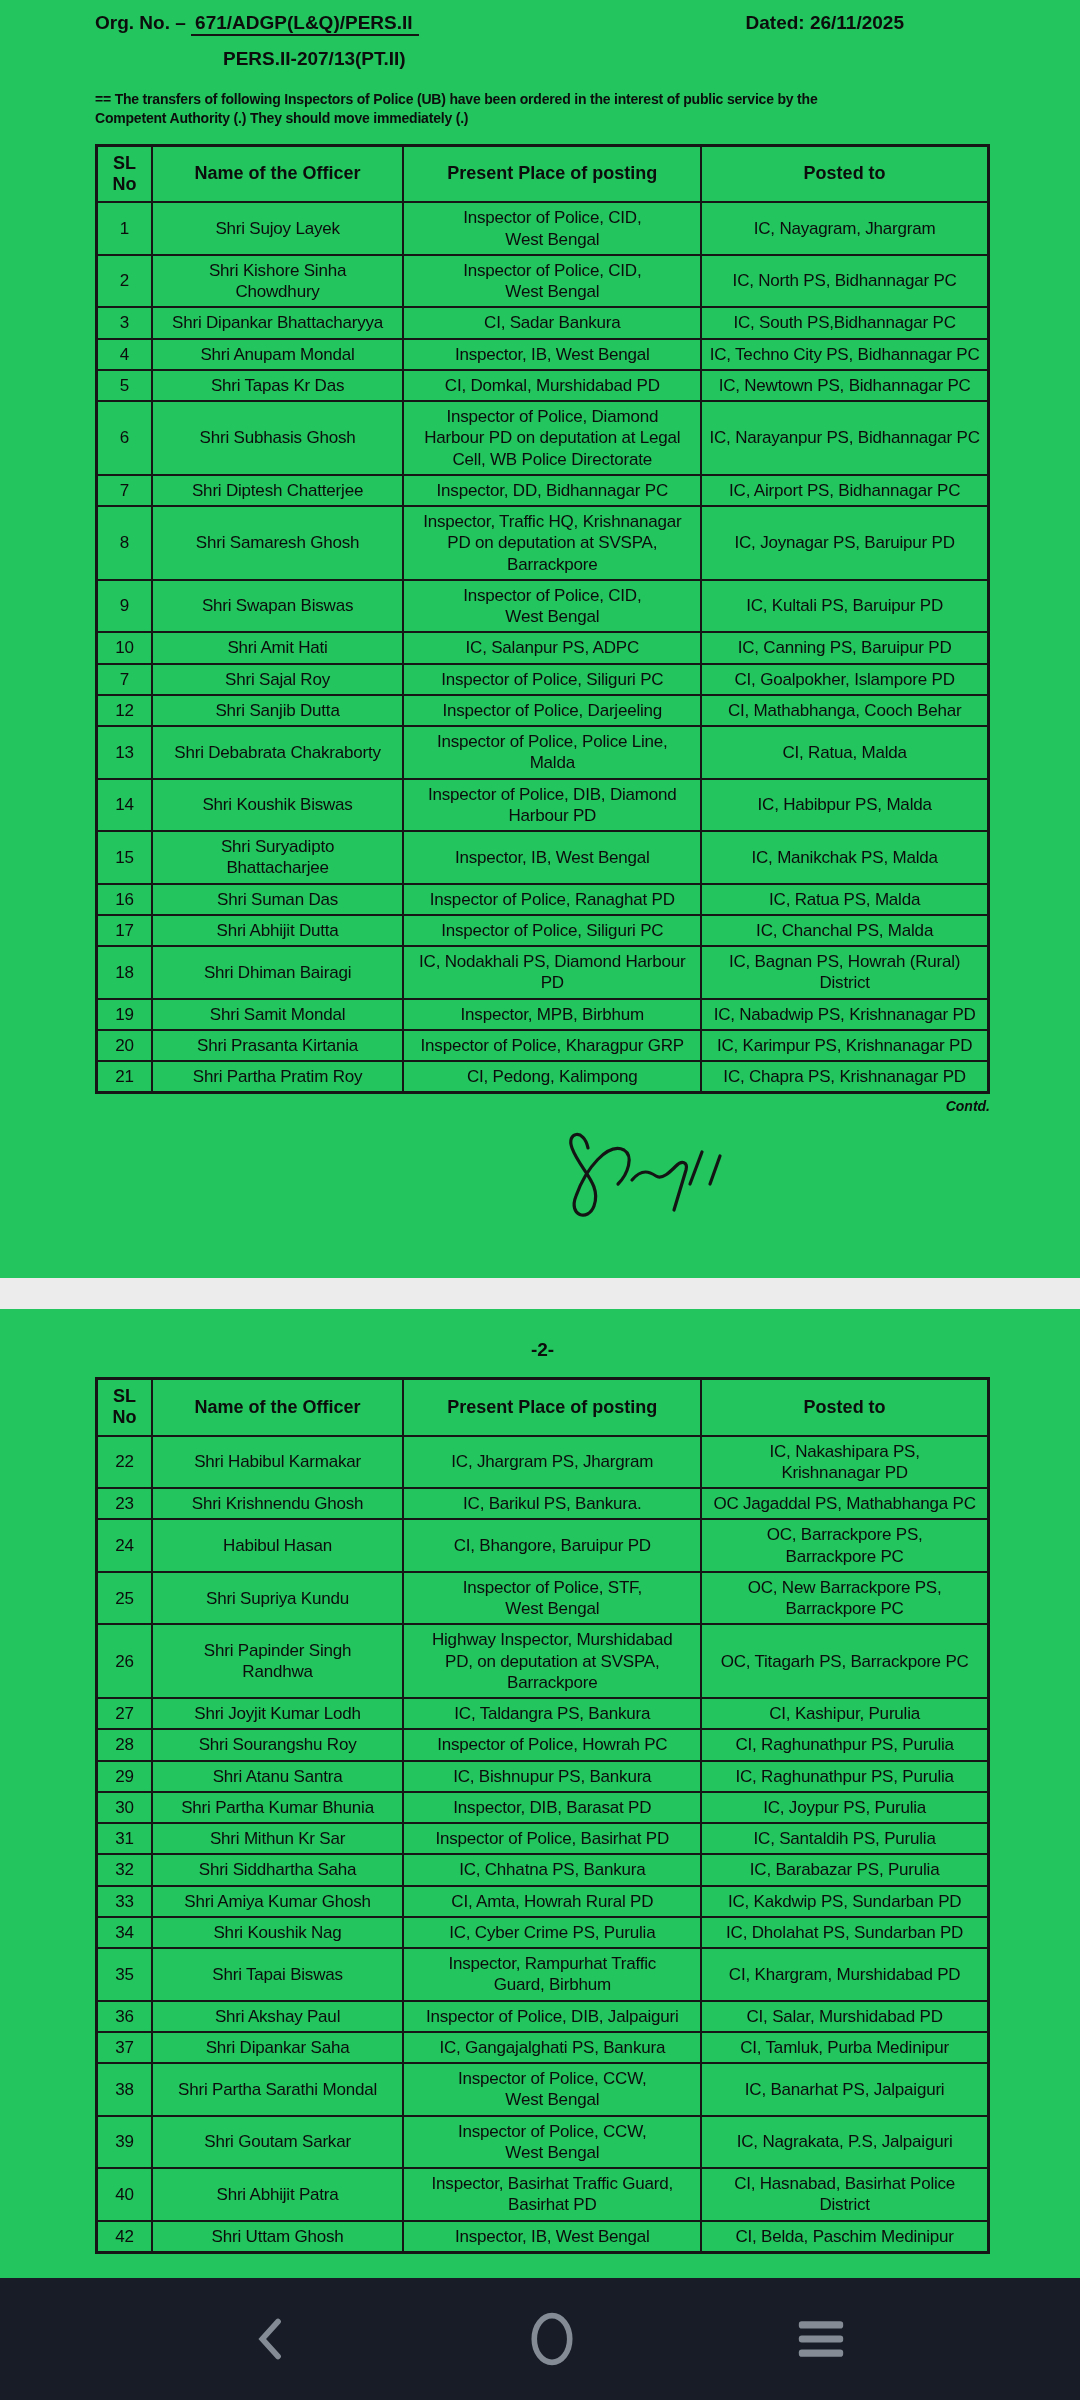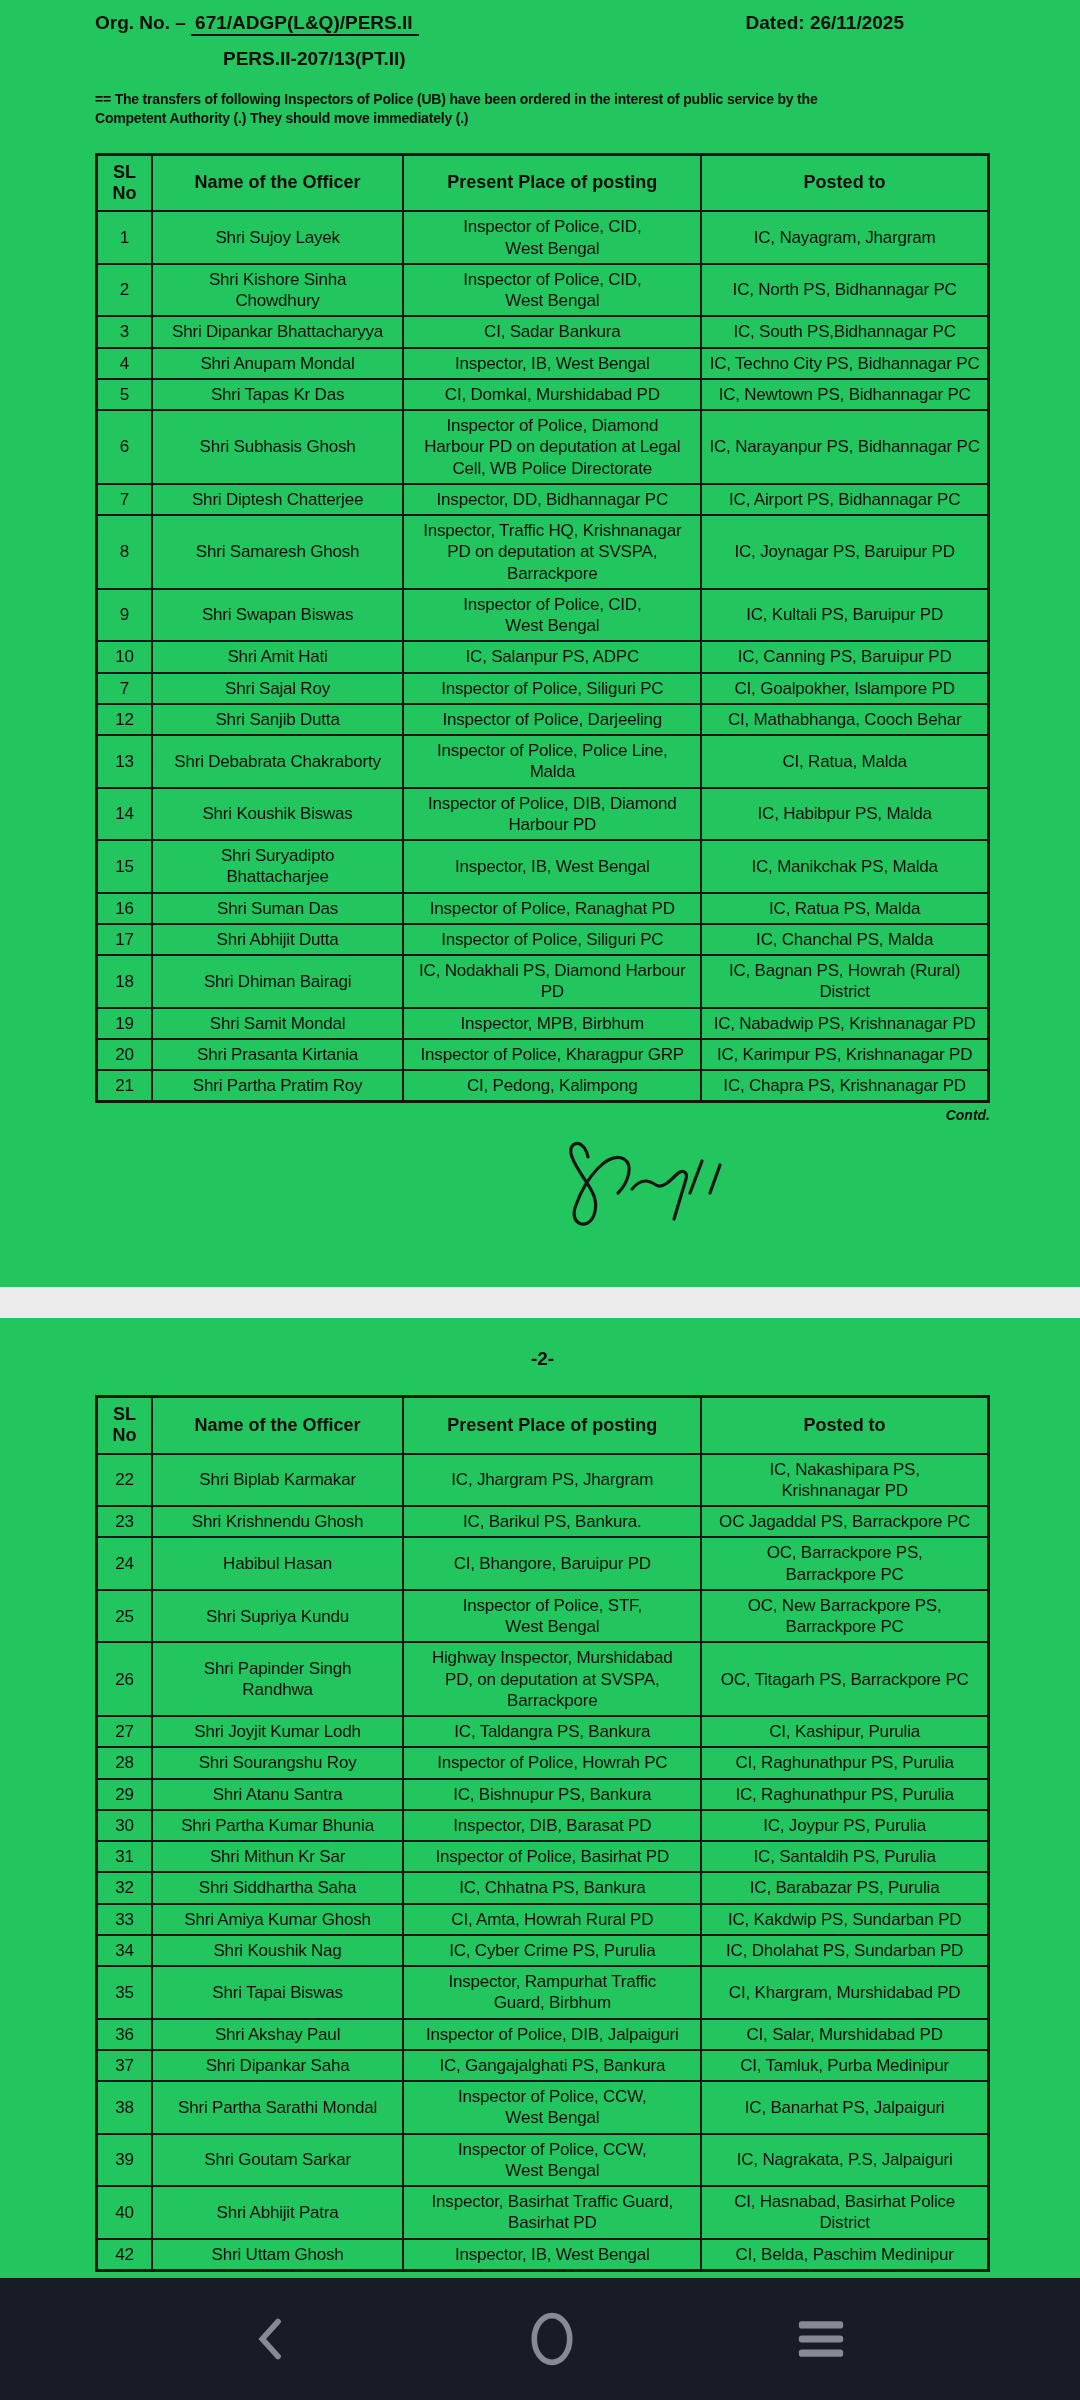--- a/index.html
+++ b/index.html
@@ -40,21 +40,21 @@
     margin-top: 20px;
     font-size: 14px;
     letter-spacing: -0.2px;
     line-height: 1.35;
     white-space: pre-line;
     font-weight: bold;
   }
 
   
   table.transfer-table {
-    margin-top: 25px;
+    margin-top: 16px;
     width: 895px;
     border-collapse: collapse;
     border: 3px solid #161616;
     table-layout: fixed;
   }
   table.transfer-table th, table.transfer-table td {
     border: 2px solid #161616;
     text-align: center;
     vertical-align: middle;
     white-space: pre-line;
@@ -328,30 +328,30 @@
             <th class="c0">SL
 No</th>
             <th class="c1">Name of the Officer</th>
             <th class="c2">Present Place of posting</th>
             <th class="c3">Posted to</th>
           </tr>
         </thead>
         <tbody>
           <tr>
             <td class="c0">22</td>
-            <td class="c1">Shri Biplab Karmakar</td>
+            <td class="c1">Shri Habibul Karmakar</td>
             <td class="c2">IC, Jhargram PS, Jhargram</td>
             <td class="c3">IC, Nakashipara PS,
 Krishnanagar PD</td>
           </tr>
           <tr>
             <td class="c0">23</td>
             <td class="c1">Shri Krishnendu Ghosh</td>
             <td class="c2">IC, Barikul PS, Bankura.</td>
-            <td class="c3">OC Jagaddal PS, Barrackpore PC</td>
+            <td class="c3">OC Jagaddal PS, Mathabhanga PC</td>
           </tr>
           <tr>
             <td class="c0">24</td>
             <td class="c1">Habibul Hasan</td>
             <td class="c2">CI, Bhangore, Baruipur PD</td>
             <td class="c3">OC, Barrackpore PS,
 Barrackpore PC</td>
           </tr>
           <tr>
             <td class="c0">25</td>

